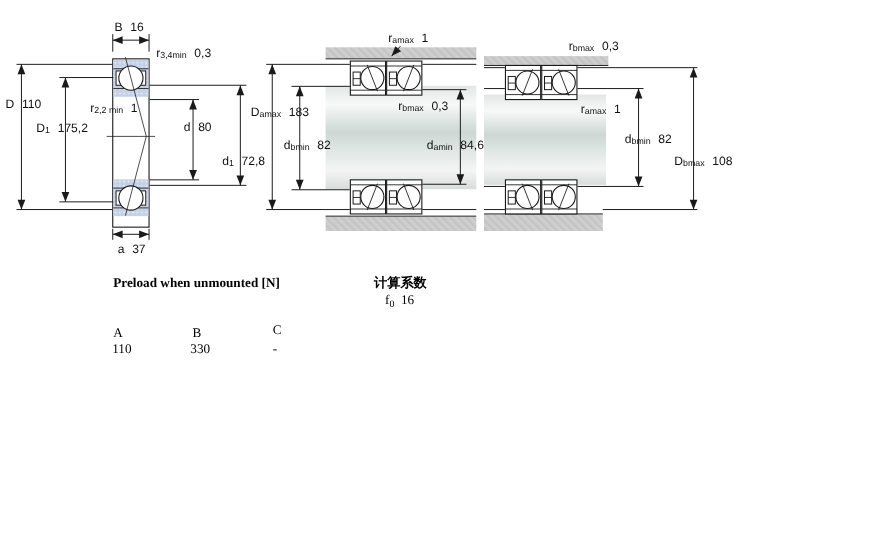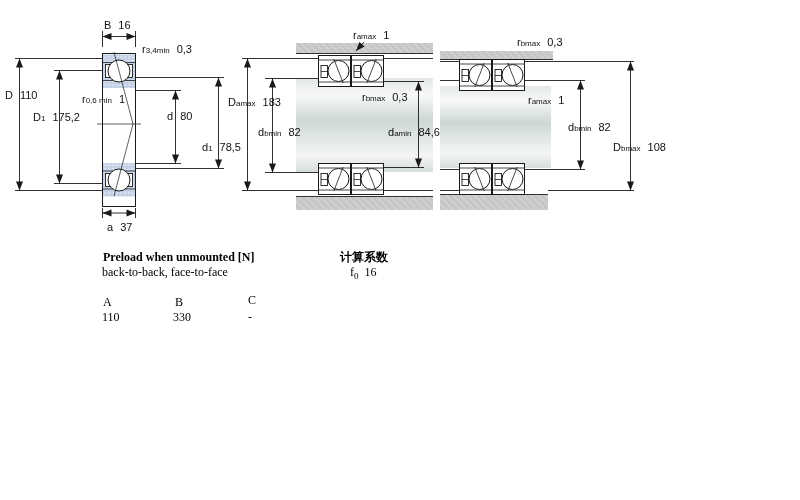--- a/index.html
+++ b/index.html
@@ -179,32 +179,32 @@
       <span class="s"></span>
       <span class="v">110</span>
     </div>
 <div class="dim" style="left:33px;top:111px">
       <span class="b">D</span>
       <span class="s">1</span>
       <span class="v">175,2</span>
     </div>
 <div class="dim" style="left:82px;top:93px">
       <span class="b">r</span>
-      <span class="s">0,6 min</span>
+      <span class="s">2,2 min</span>
       <span class="v">1</span>
     </div>
 <div class="dim" style="left:167px;top:110px">
       <span class="b">d</span>
       <span class="s"></span>
       <span class="v">80</span>
     </div>
 <div class="dim" style="left:202px;top:141px">
       <span class="b">d</span>
       <span class="s">1</span>
-      <span class="v">78,5</span>
+      <span class="v">72,8</span>
     </div>
 <div class="dim" style="left:107px;top:221px">
       <span class="b">a</span>
       <span class="s"></span>
       <span class="v">37</span>
     </div>
 
 <div class="dim" style="left:353px;top:29px">
       <span class="b">r</span>
       <span class="s">amax</span>
@@ -246,21 +246,20 @@
       <span class="s">bmin</span>
       <span class="v">82</span>
     </div>
 <div class="dim" style="left:613px;top:141px">
       <span class="b">D</span>
       <span class="s">bmax</span>
       <span class="v">108</span>
     </div>
 
 <div class="note bold" style="left:103px;top:250px">Preload when unmounted [N]</div>
-<div class="note" style="left:102px;top:265px">back-to-back, face-to-face</div>
 <div class="note bold" style="left:340px;top:250px">计算系数</div>
 <div class="note" style="left:350px;top:265px"><span>f</span><span class="s">0</span><span class="v">16</span></div>
 
 <div class="note" style="left:103px;top:295px">A</div>
 <div class="note" style="left:175px;top:295px">B</div>
 <div class="note" style="left:248px;top:293px">C</div>
 <div class="note" style="left:102px;top:310px">110</div>
 <div class="note" style="left:173px;top:310px">330</div>
 <div class="note" style="left:248px;top:310px">-</div>
 

